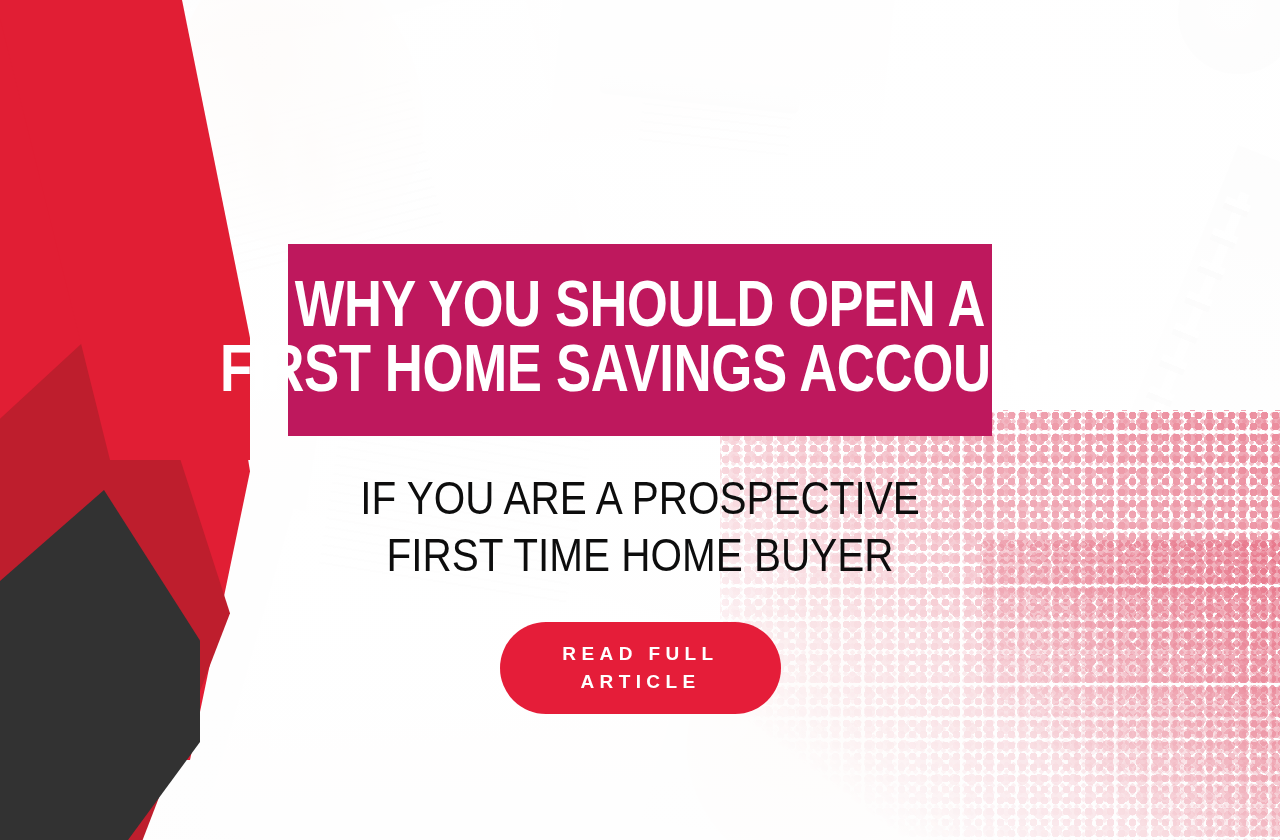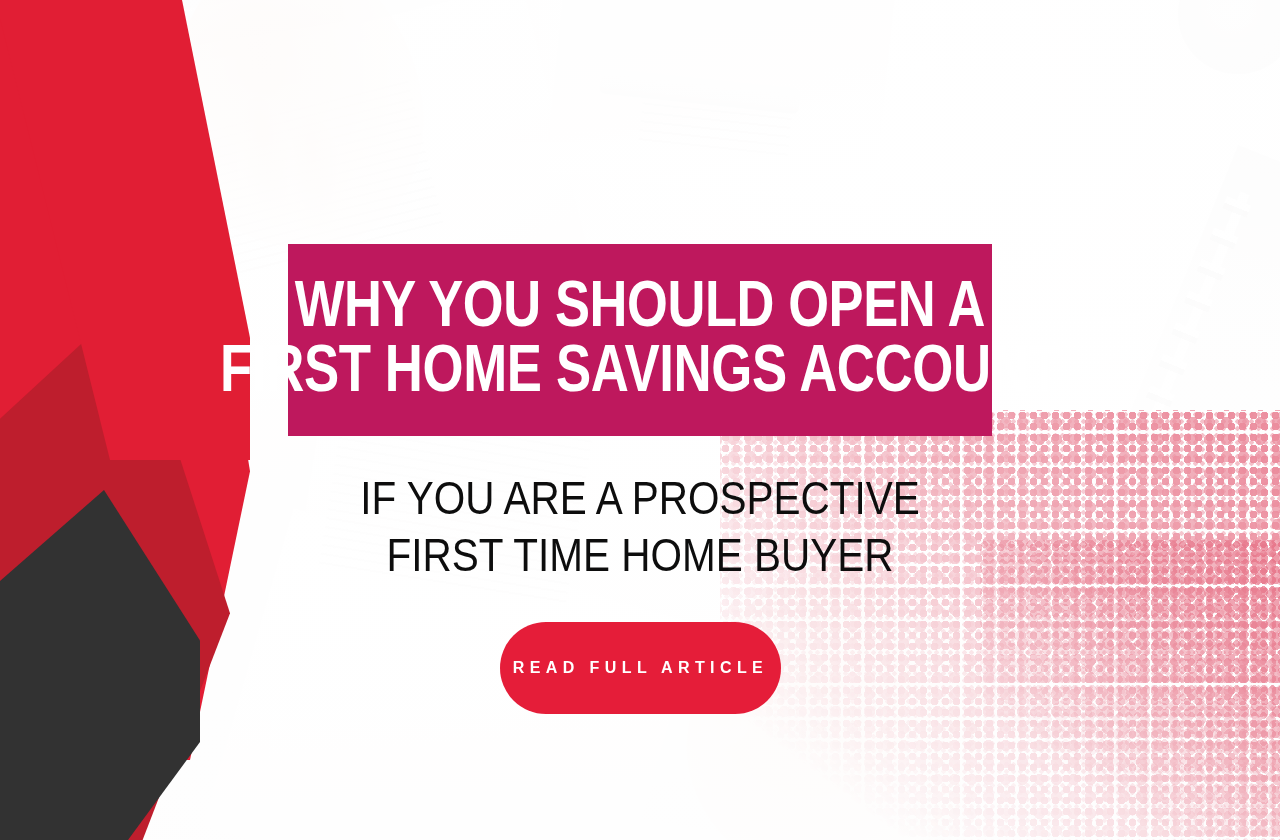--- a/index.html
+++ b/index.html
@@ -321,21 +321,21 @@
     left: 500px;
     top: 622px;
     width: 281px;
     height: 92px;
     background: #E51D39;
     border: none;
     border-radius: 46px;
     color: #ffffff;
     font-family: "Liberation Sans", sans-serif;
     font-weight: 700;
-    font-size: 16px;
+    font-size: 19px;
     letter-spacing: 5.4px;
     line-height: 1.45;
     text-transform: uppercase;
     cursor: pointer;
     display: flex;
     align-items: center;
     justify-content: center;
     text-align: center;
     padding: 0 10px;
   }

